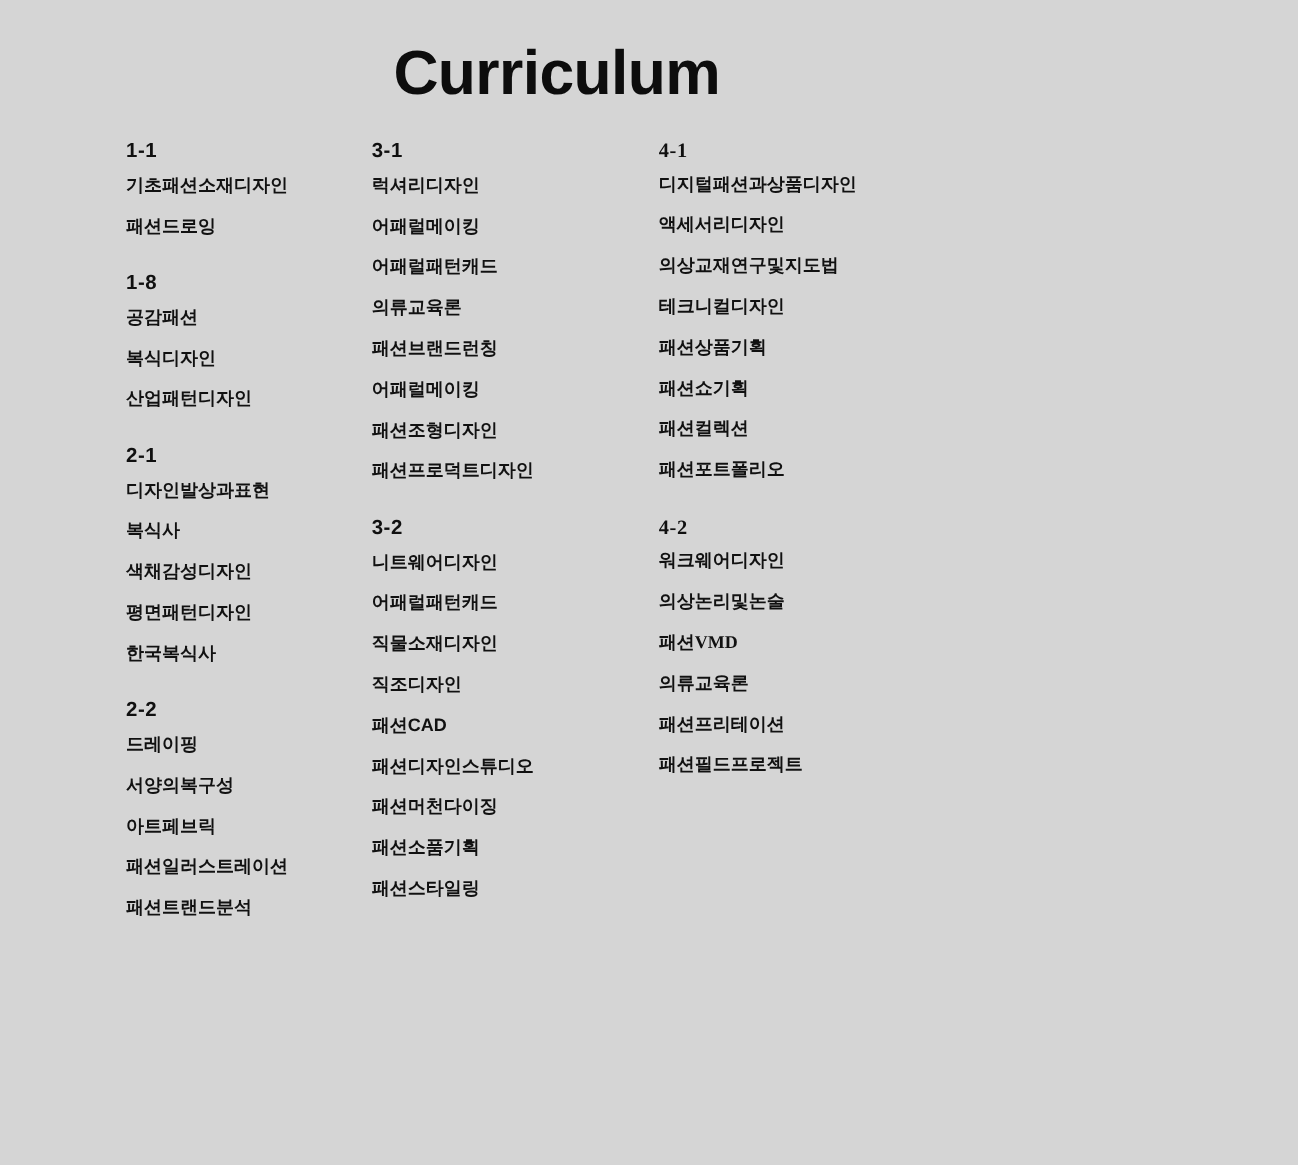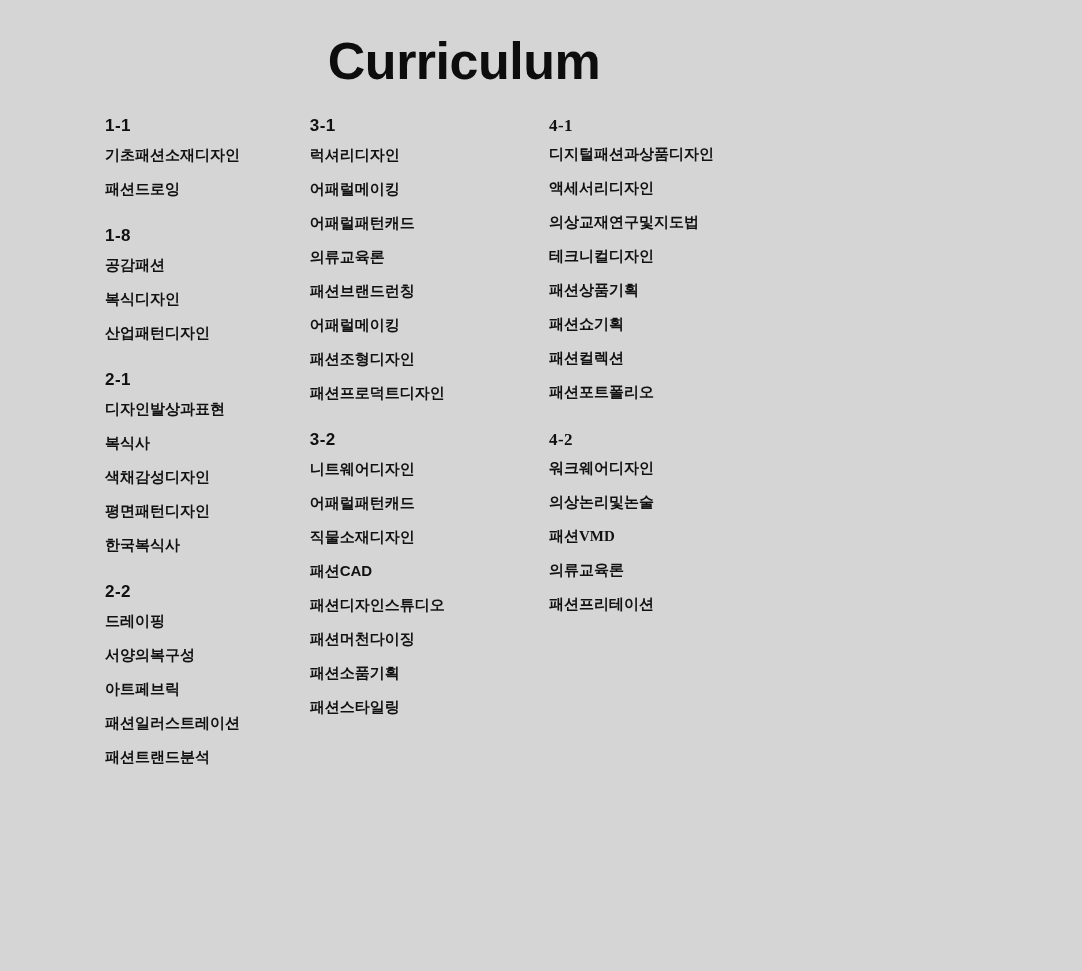--- a/index.html
+++ b/index.html
@@ -109,20 +109,21 @@
         <div class="course">패션브랜드런칭</div>
         <div class="course">어패럴메이킹</div>
         <div class="course">패션조형디자인</div>
         <div class="course">패션프로덕트디자인</div>
       </div>
       <div class="group">
         <div class="group-label">3-2</div>
         <div class="course">니트웨어디자인</div>
         <div class="course">어패럴패턴캐드</div>
         <div class="course">직물소재디자인</div>
+        <div class="course">직조디자인</div>
         <div class="course">패션CAD</div>
         <div class="course">패션디자인스튜디오</div>
         <div class="course">패션머천다이징</div>
         <div class="course">패션소품기획</div>
         <div class="course">패션스타일링</div>
       </div>
     </div>
 
     <div class="column col-3">
       <div class="group">
@@ -136,17 +137,18 @@
         <div class="course">패션컬렉션</div>
         <div class="course">패션포트폴리오</div>
       </div>
       <div class="group">
         <div class="group-label">4-2</div>
         <div class="course">워크웨어디자인</div>
         <div class="course">의상논리및논술</div>
         <div class="course">패션VMD</div>
         <div class="course">의류교육론</div>
         <div class="course">패션프리테이션</div>
+        <div class="course">패션필드프로젝트</div>
       </div>
     </div>
 
   </div>
 </div>
 
 </body></html>

